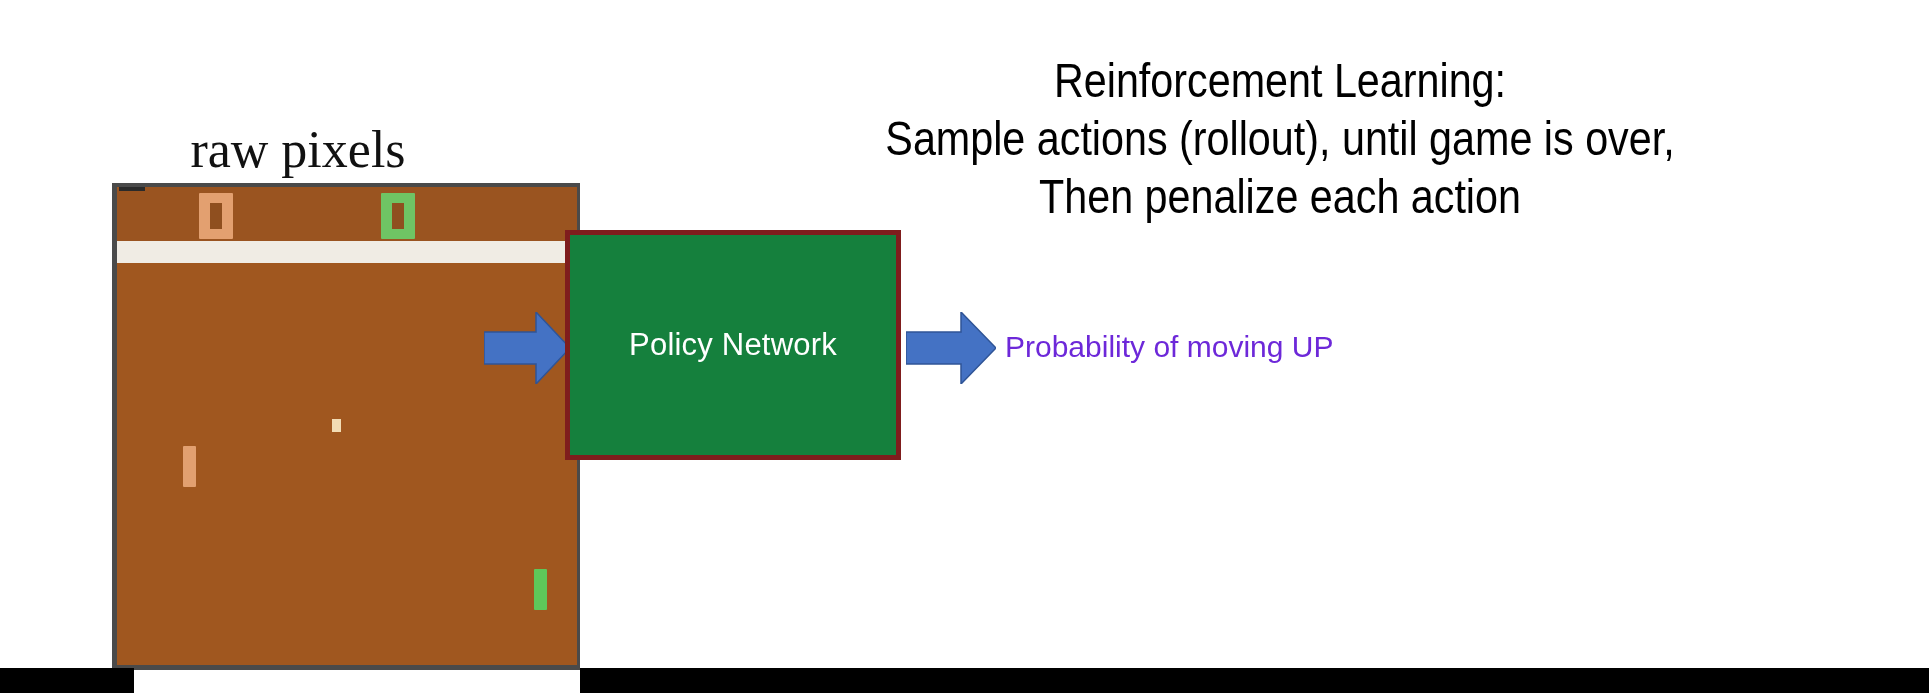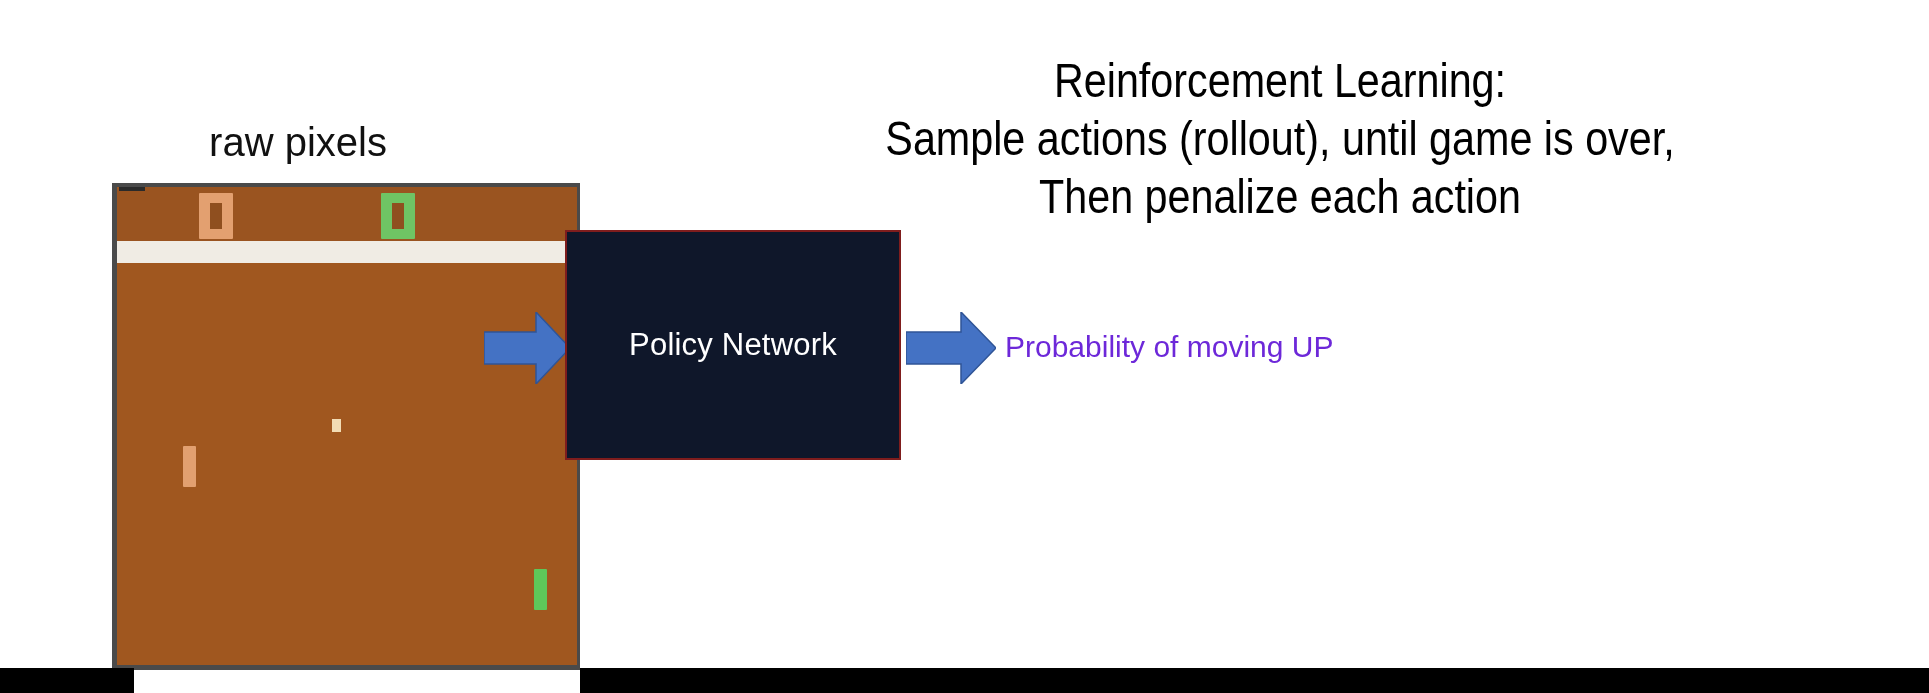--- a/index.html
+++ b/index.html
@@ -11,22 +11,22 @@
     position:relative;
   }
   .stage{position:absolute;left:0;top:0;width:1929px;height:693px;background:#fff;}
 
   
   .caption{
     position:absolute;
     left:138px; top:120px;
     width:320px;
     text-align:center;
-    font-family:Liberation Sans, sans-serif;
-    font-size:40px;
+    font-family:Liberation Serif, serif;
+    font-size:52px;
     color:#111;
     letter-spacing:0px;
     white-space:nowrap;
   }
 
   
   .game-frame{
     position:absolute;
     left:112px; top:183px;
     width:468px; height:487px;
@@ -84,22 +84,22 @@
     transform:scaleX(0.86);
     transform-origin:50% 0;
   }
   .heading div{white-space:nowrap;}
   .arrow1{ left:484px; top:312px; width:84px; height:70px;}
 
   .policy-box{
     position:absolute;
     left:565px; top:230px;
     width:336px; height:230px;
-    background:#0f172a;
-    border:2px solid #7f1d1d;
+    background:#15803d;
+    border:5px solid #7f1d1d;
     box-sizing:border-box;
     display:flex;align-items:center;justify-content:center;
   }
   .policy-label{
     color:#ffffff;
     font-family:"Liberation Sans Narrow","Liberation Sans", sans-serif;
     font-size:31px;
     letter-spacing:0.2px;
     white-space:nowrap;
   }

